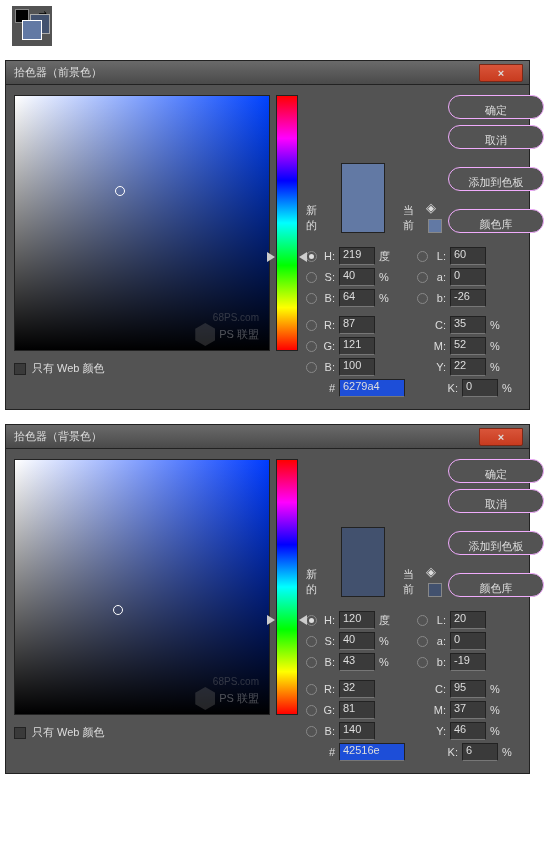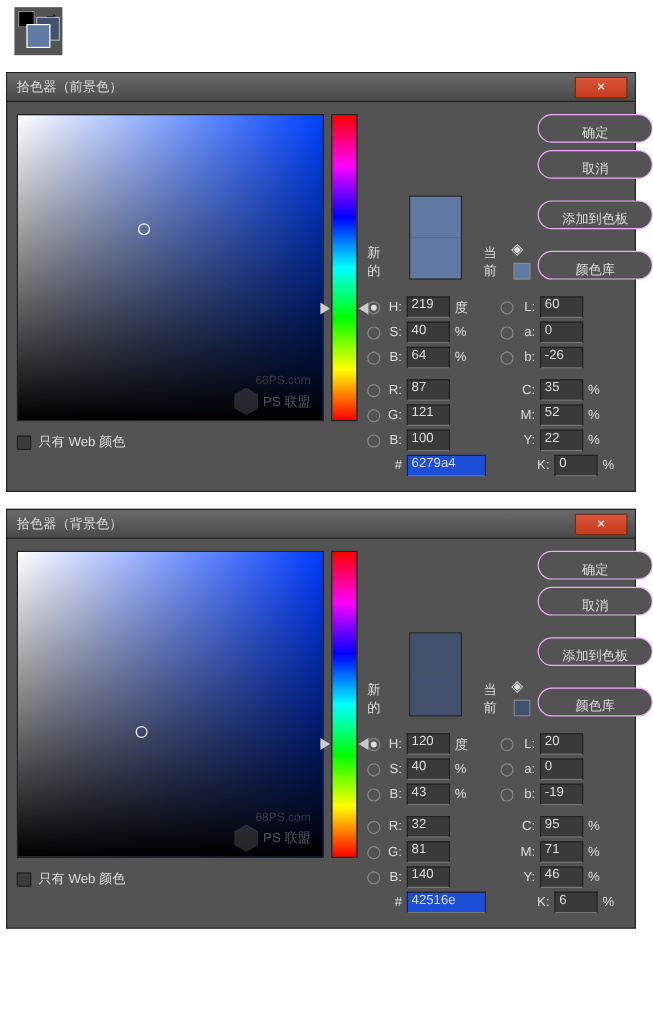--- a/index.html
+++ b/index.html
@@ -307,21 +307,21 @@
      <span class="unit">%</span>
     </div>
     <div class="vrow">
      <div class="radio"></div>
      <span class="lbl">G:</span>
      <div class="inp"><span>81</span></div>
      <span class="unit"></span>
      <div class="spacer"></div>
      <div style="width:11px"></div>
      <span class="lbl">M:</span>
-     <div class="inp"><span>71</span></div>
+     <div class="inp"><span>37</span></div>
      <span class="unit">%</span>
     </div>
     <div class="vrow">
      <div class="radio"></div>
      <span class="lbl">B:</span>
      <div class="inp"><span>140</span></div>
      <span class="unit"></span>
      <div class="spacer"></div>
      <div style="width:11px"></div>
      <span class="lbl">Y:</span>

